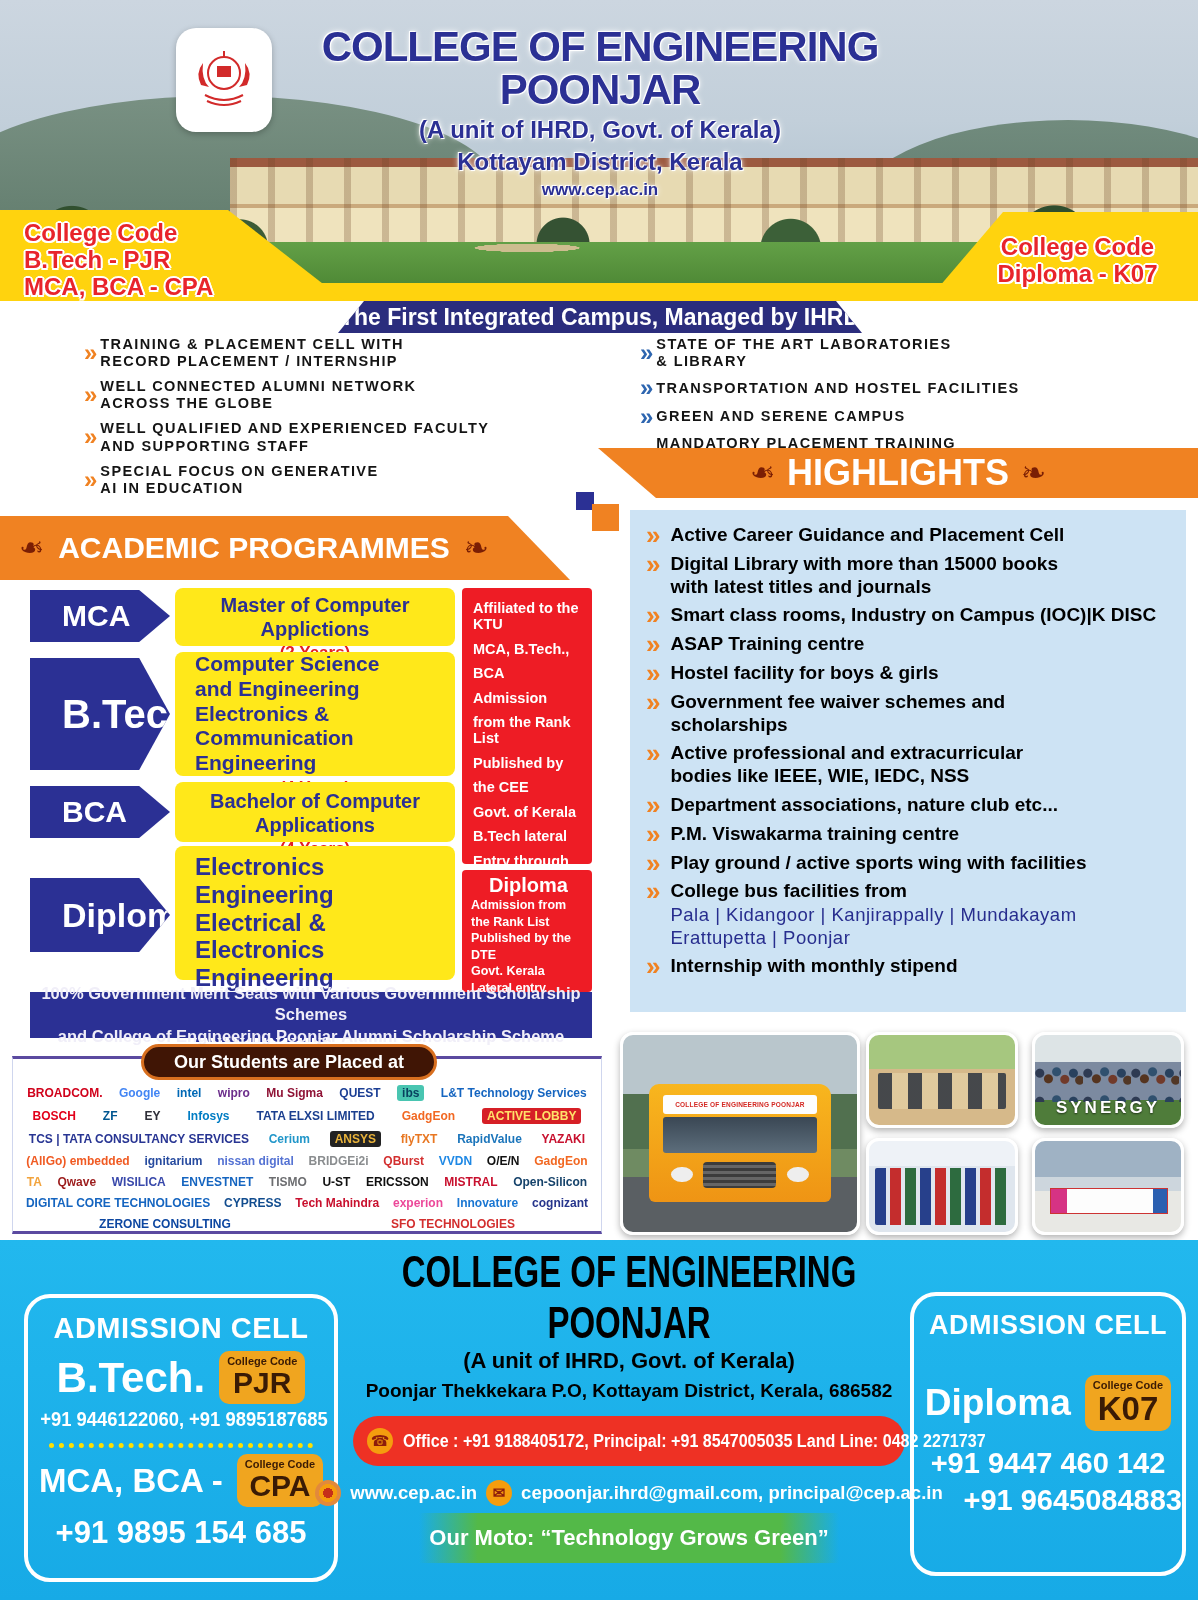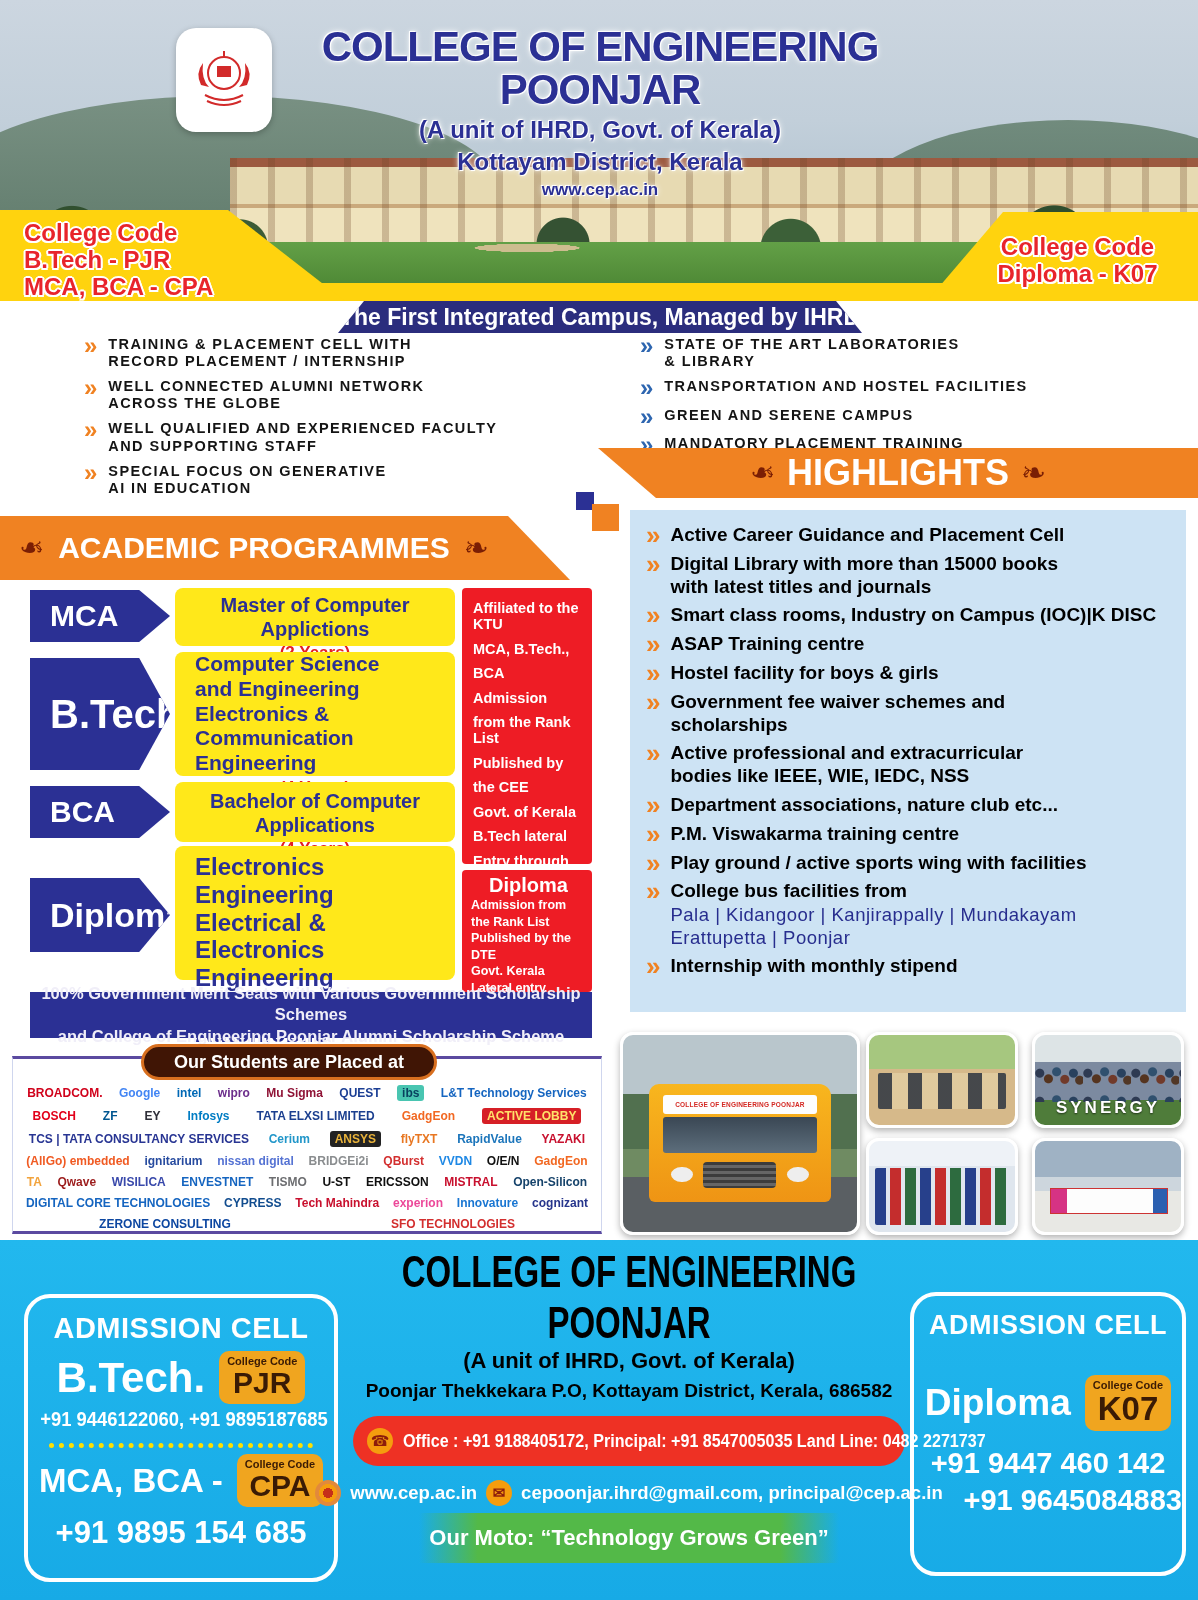--- a/index.html
+++ b/index.html
@@ -48,39 +48,39 @@
   .code-right .code-text{padding-left:70px;}
 
   .ribbon{position:absolute;left:338px;top:301px;width:524px;height:32px;background:#2b2d7d;
         clip-path:polygon(26px 0,calc(100% - 26px) 0,100% 100%,0 100%);
         display:flex;align-items:center;justify-content:center;color:#fff;font-size:23px;font-weight:bold;}
 
   
   .feat-col{position:absolute;top:336px;}
   .feat-left{left:84px;width:505px;}
   .feat-right{left:640px;width:540px;}
-  .feat-item{display:flex;gap:11px;margin-bottom:8px;}
+  .feat-item{display:flex;gap:3px;margin-bottom:8px;align-items:center;}
   .chev{font-weight:bold;font-size:24px;line-height:.85;}
   .chev:before{content:"»";}
   .feat-left .chev{color:#f08222;}
   .feat-right .chev{color:#2e66b0;}
   .feat-txt{font-size:14.5px;line-height:1.18;font-weight:bold;color:#141414;letter-spacing:1.4px;white-space:pre-line;}
 
   
   .acad-banner{position:absolute;left:0;top:516px;width:570px;height:64px;background:#f08222;
         clip-path:polygon(0 0,508px 0,570px 100%,0 100%);display:flex;align-items:center;justify-content:center;
         padding-right:62px;box-sizing:border-box;gap:14px;}
   .banner-txt{color:#fff;font-weight:900;font-size:30px;letter-spacing:0;}
   .fl{color:#7a1e04;font-size:30px;line-height:1;}
   .fl-left{transform:scaleX(-1);display:inline-block;}
   .sq-navy{position:absolute;left:576px;top:492px;width:18px;height:18px;background:#2b3094;}
   .sq-orange{position:absolute;left:592px;top:504px;width:27px;height:27px;background:#f08222;}
 
   .parrow{position:absolute;left:30px;width:140px;background:#2b3094;color:#fff;font-weight:900;
-        clip-path:polygon(0 0,78% 0,100% 50%,78% 100%,0 100%);display:flex;align-items:center;padding-left:20px;box-sizing:border-box;}
+        clip-path:polygon(0 0,78% 0,100% 50%,78% 100%,0 100%);display:flex;align-items:center;padding-left:32px;box-sizing:border-box;}
   .ybox{position:absolute;left:175px;width:280px;background:#ffe81a;border-radius:8px;color:#2b3094;
         font-weight:bold;text-align:center;box-sizing:border-box;}
   .ybox .yname{font-size:20px;line-height:1.18;}
   .ybox .yyears{color:#e31e24;font-size:17px;margin-top:2px;}
   .ybox.left-align .yname{text-align:left;padding-left:20px;}
   .rbox{position:absolute;left:462px;width:130px;background:#ee1c25;color:#fff;font-weight:bold;
         border-radius:4px;box-sizing:border-box;}
   .ktu-box{top:588px;height:276px;padding:12px 8px 6px 11px;}
   .ktu-line{font-size:14.5px;margin-bottom:8.5px;}
   .dip-box{top:870px;height:122px;padding:4px 6px 4px 9px;}

